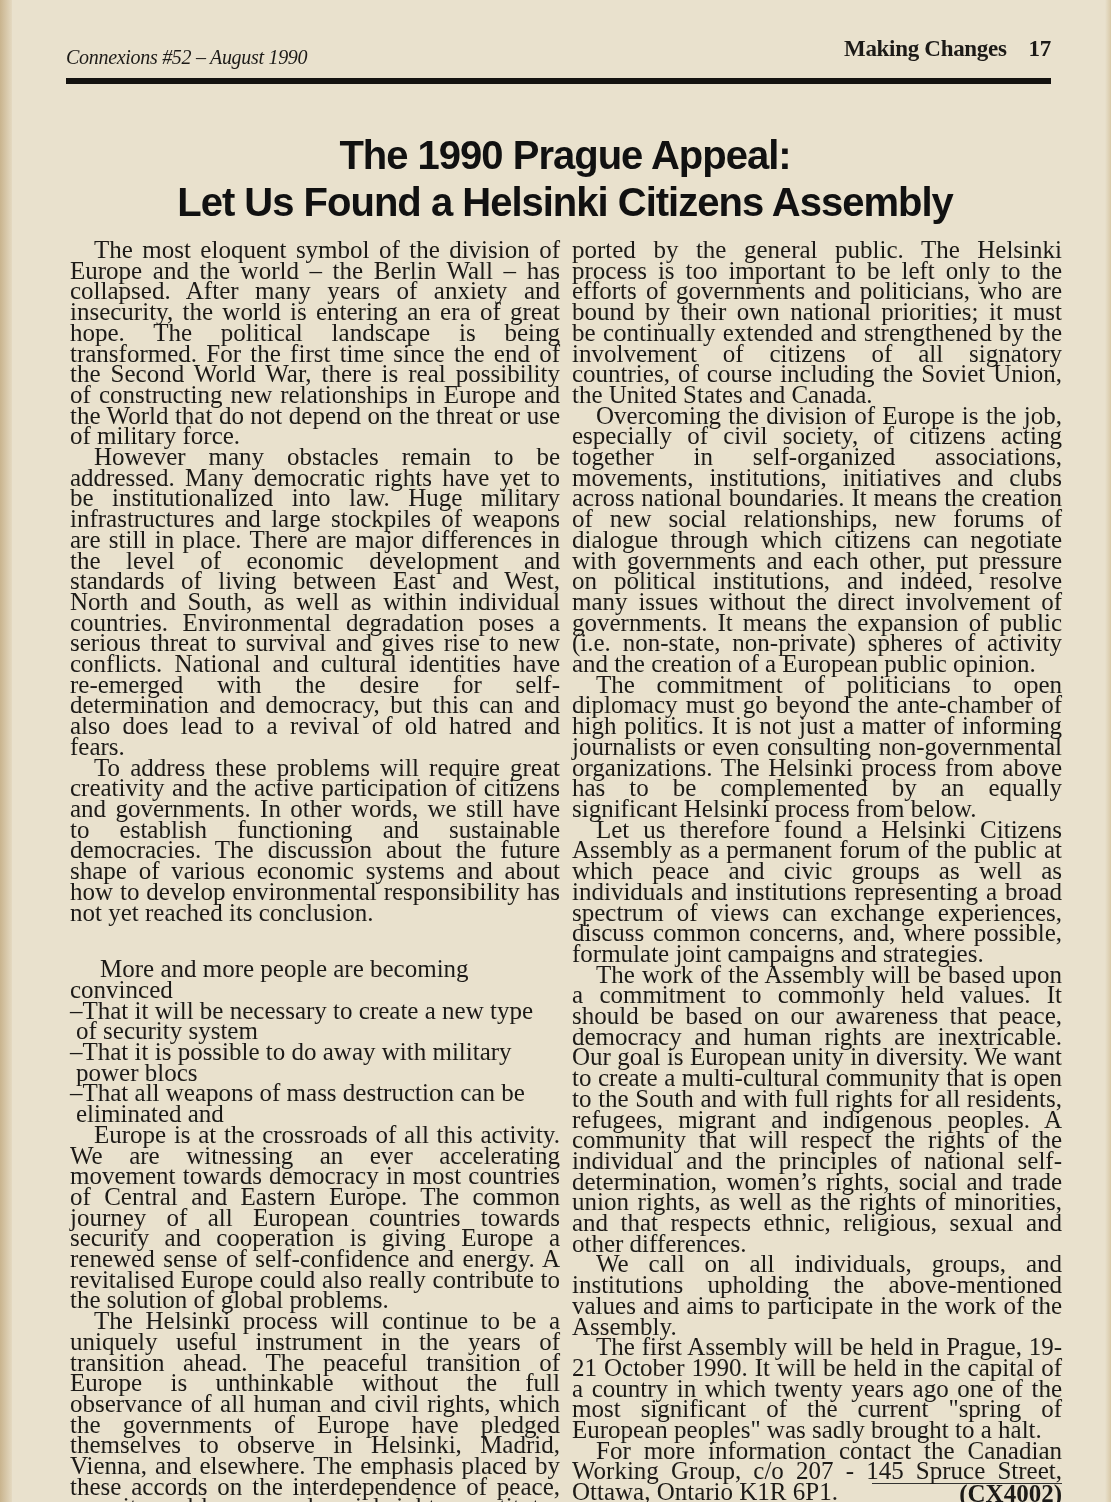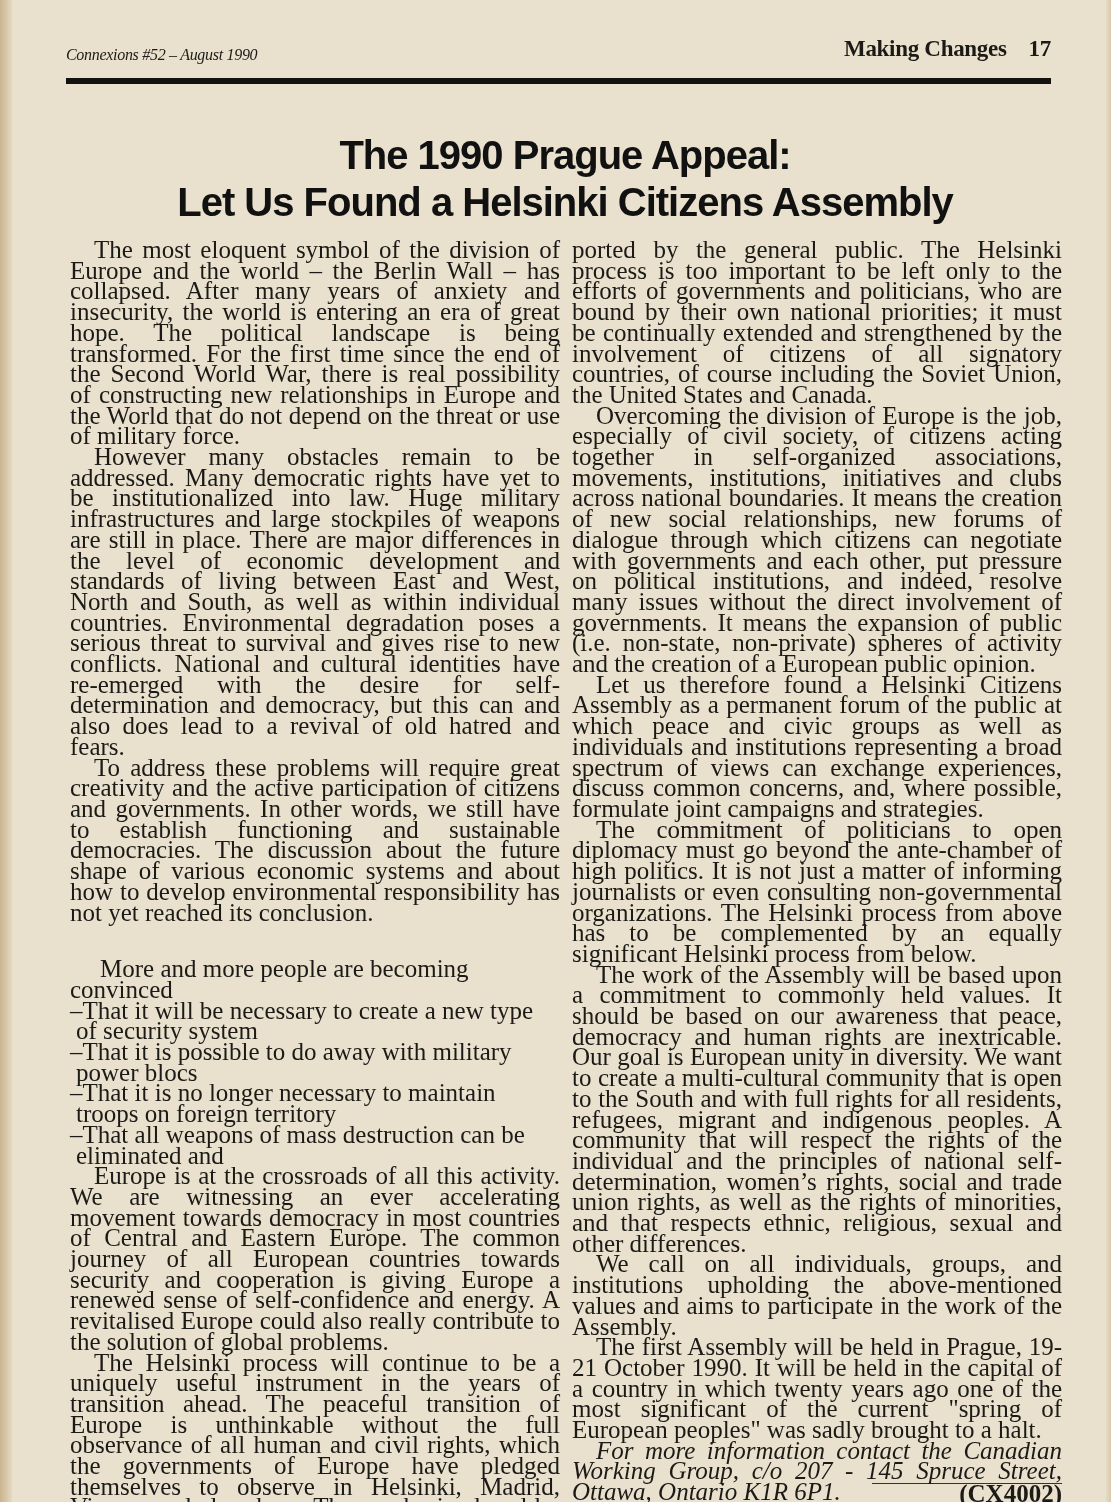--- a/index.html
+++ b/index.html
@@ -16,21 +16,21 @@
     }
     .page-edge-right {
       position: absolute; right: 0; top: 0; width: 6px; height: 1502px;
       background: linear-gradient(to left, #d8c9a8, #e9e1cd);
     }
     .running-head {
       position: absolute; left: 66px; top: 44px; width: 985px; height: 32px;
     }
     .rh-left {
       position: absolute; left: 0; top: 2px;
-      font-style: italic; font-size: 16px; letter-spacing: -0.3px;
+      font-style: italic; font-size: 20px; letter-spacing: -0.3px;
     }
     .rh-right {
       position: absolute; right: 0; top: -8px;
       font-weight: bold; font-size: 23px; letter-spacing: -0.3px;
     }
     .rh-right .pg { margin-left: 22px; }
     .head-rule {
       position: absolute; left: 66px; top: 78px; width: 985px; height: 6px;
       background: #141210;
     }
@@ -46,21 +46,21 @@
       position: absolute; top: 240px; width: 490px;
       font-size: 25px; line-height: 20.7px;
       text-align: justify;
     }
     .col-left { left: 70px; }
     .col-right { left: 572px; }
     .col p { margin: 0; text-indent: 24px; }
     .col p.cont { text-indent: 0; }
     .col p.item { text-indent: -6px; padding-left: 6px; text-align: left; }
     .col p.lead-in { text-indent: 30px; text-align: left; margin-top: 36px; }
-    .contact { font-style: italic; }
+    .contact { }
     .code {
       display: block; text-align: right; font-weight: bold;
       margin-top: -20px; border-top: 1px solid #333; width: 190px; margin-left: auto;
     }
   </style>
 </head>
 <body>
 
 <div class="page-edge-left"></div>
 <div class="page-edge-right"></div>
@@ -78,30 +78,29 @@
   <span>Let Us Found a Helsinki Citizens Assembly</span>
 </h1>
 
 <section class="col col-left">
   <p>The most eloquent symbol of the division of Europe and the world – the Berlin Wall – has collapsed. After many years of anxiety and insecurity, the world is entering an era of great hope. The political landscape is being transformed. For the first time since the end of the Second World War, there is real possibility of constructing new relationships in Europe and the World that do not depend on the threat or use of military force.</p>
   <p>However many obstacles remain to be addressed. Many democratic rights have yet to be institutionalized into law. Huge military infrastructures and large stockpiles of weapons are still in place. There are major differences in the level of economic development and standards of living between East and West, North and South, as well as within individual countries. Environmental degradation poses a serious threat to survival and gives rise to new conflicts. National and cultural identities have re-emerged with the desire for self-determination and democracy, but this can and also does lead to a revival of old hatred and fears.</p>
   <p>To address these problems will require great creativity and the active participation of citizens and governments. In other words, we still have to establish functioning and sustainable democracies. The discussion about the future shape of various economic systems and about how to develop environmental responsibility has not yet reached its conclusion.</p>
   <p class="lead-in">More and more people are becoming convinced</p>
   <p class="item">–That it will be necessary to create a new type of security system</p>
   <p class="item">–That it is possible to do away with military power blocs</p>
-  <p class="item">–That it is no longer necessary to maintain troops on foreign territory</p>
   <p class="item">–That all weapons of mass destruction can be eliminated and</p>
   <p>Europe is at the crossroads of all this activity. We are witnessing an ever accelerating movement towards democracy in most countries of Central and Eastern Europe. The common journey of all European countries towards security and cooperation is giving Europe a renewed sense of self-confidence and energy. A revitalised Europe could also really contribute to the solution of global problems.</p>
   <p>The Helsinki process will continue to be a uniquely useful instrument in the years of transition ahead. The peaceful transition of Europe is unthinkable without the full observance of all human and civil rights, which the governments of Europe have pledged themselves to observe in Helsinki, Madrid, Vienna, and elsewhere. The emphasis placed by these accords on the interdependence of peace, security and human and social rights constitutes an invaluable framework for the non-violent democratic resolution of persistent problems.</p>
   <p>The all European process of integration has to be sup-</p>
 </section>
 
 <section class="col col-right">
   <p class="cont">ported by the general public. The Helsinki process is too important to be left only to the efforts of governments and politicians, who are bound by their own national priorities; it must be continually extended and strengthened by the involvement of citizens of all signatory countries, of course including the Soviet Union, the United States and Canada.</p>
   <p>Overcoming the division of Europe is the job, especially of civil society, of citizens acting together in self-organized associations, movements, institutions, initiatives and clubs across national boundaries. It means the creation of new social relationships, new forums of dialogue through which citizens can negotiate with governments and each other, put pressure on political institutions, and indeed, resolve many issues without the direct involvement of governments. It means the expansion of public (i.e. non-state, non-private) spheres of activity and the creation of a European public opinion.</p>
+  <p>The commitment of politicians to open diplomacy must go beyond the ante-chamber of high politics. It is not just a matter of informing journalists or even consulting non-governmental organizations. The Helsinki process from above has to be complemented by an equally significant Helsinki process from below.</p>
   <p>Let us therefore found a Helsinki Citizens Assembly as a permanent forum of the public at which peace and civic groups as well as individuals and institutions representing a broad spectrum of views can exchange experiences, discuss common concerns, and, where possible, formulate joint campaigns and strategies.</p>
-  <p>The commitment of politicians to open diplomacy must go beyond the ante-chamber of high politics. It is not just a matter of informing journalists or even consulting non-governmental organizations. The Helsinki process from above has to be complemented by an equally significant Helsinki process from below.</p>
   <p>The work of the Assembly will be based upon a commitment to commonly held values. It should be based on our awareness that peace, democracy and human rights are inextricable. Our goal is European unity in diversity. We want to create a multi-cultural community that is open to the South and with full rights for all residents, refugees, migrant and indigenous peoples. A community that will respect the rights of the individual and the principles of national self-determination, women’s rights, social and trade union rights, as well as the rights of minorities, and that respects ethnic, religious, sexual and other differences.</p>
   <p>We call on all individuals, groups, and institutions upholding the above-mentioned values and aims to participate in the work of the Assembly.</p>
   <p>The first Assembly will be held in Prague, 19-21 October 1990. It will be held in the capital of a country in which twenty years ago one of the most significant of the current "spring of European peoples" was sadly brought to a halt.</p>
   <p class="contact">For more information contact the Canadian Working Group, c/o 207 - 145 Spruce Street, Ottawa, Ontario K1R 6P1.</p>
   <span class="code">(CX4002)</span>
 </section>
 
 </body></html>

